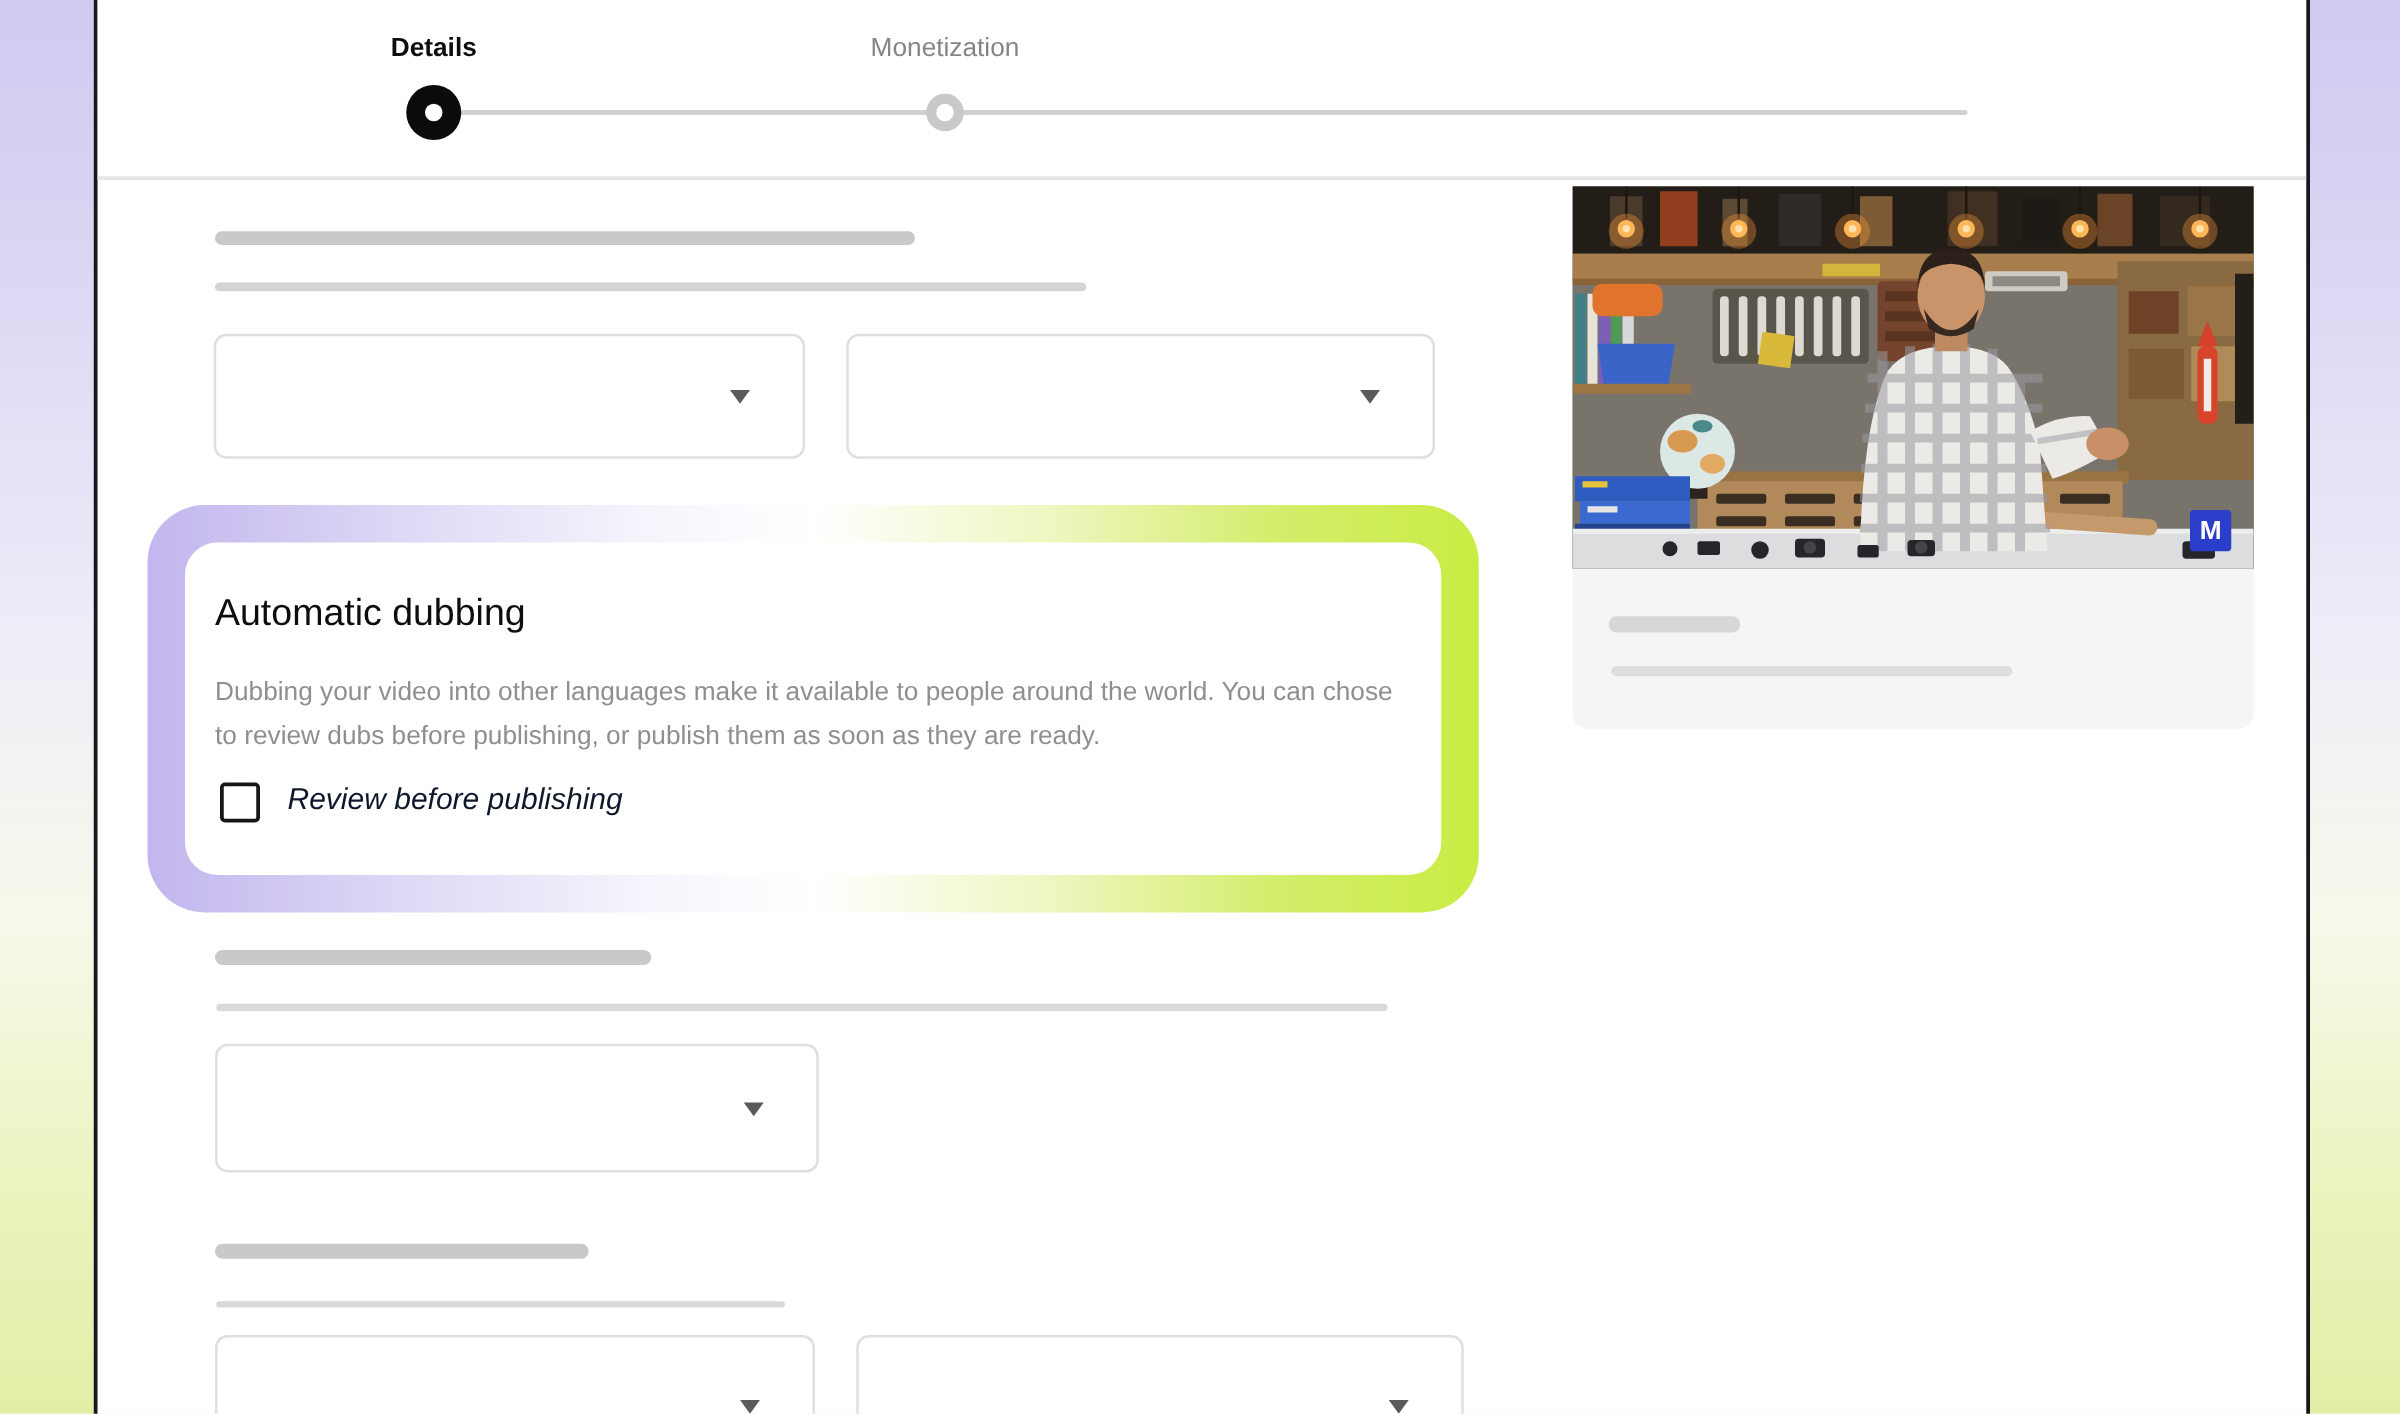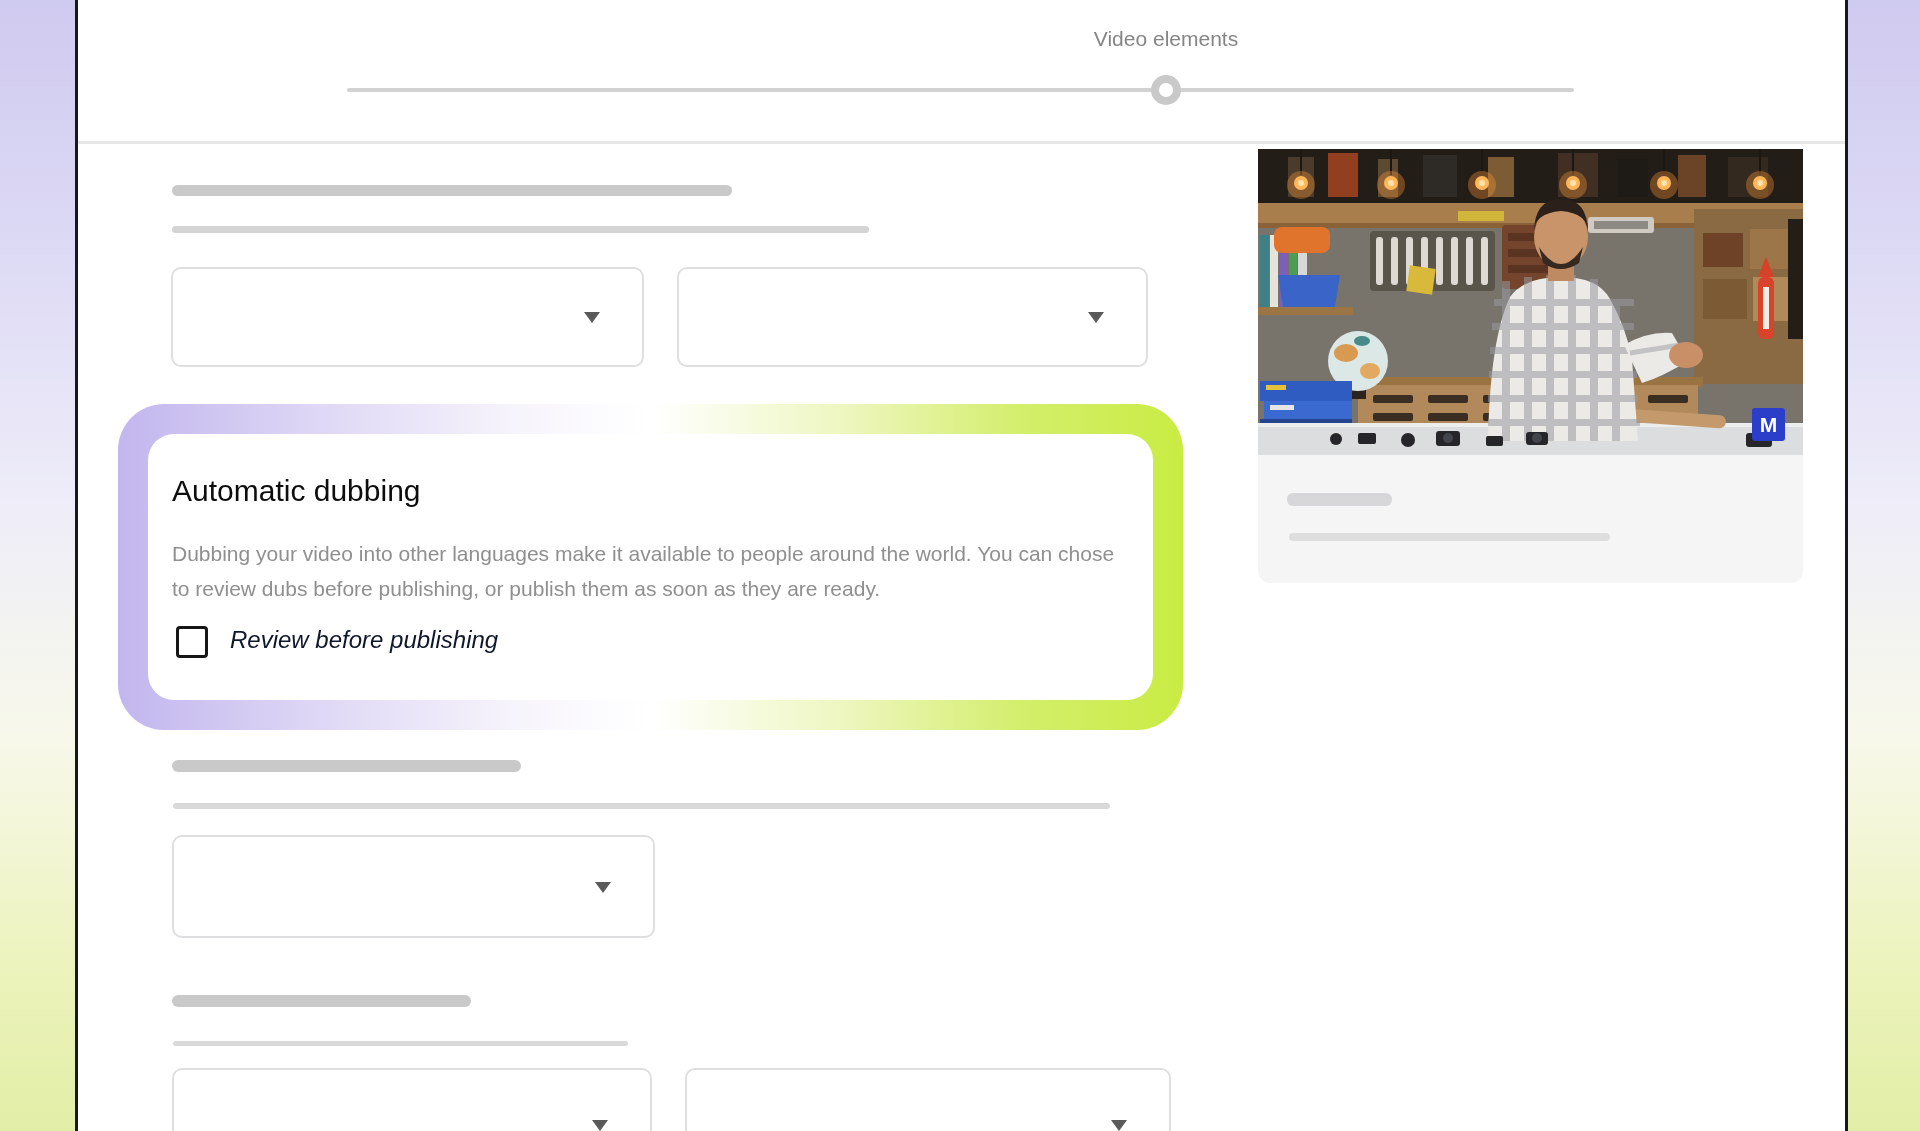--- a/index.html
+++ b/index.html
@@ -50,22 +50,28 @@
 </style>
 </head>
 <body>
 
 <div class="dialog">
   <div class="top-strip"></div>
 
   <div class="stepper">
     <div class="stepper-line"></div>
 
-    <div class="step" style="left:1088px">
-      <span class="lbl">Video elements</span>
+    <div class="step active" style="left:269px">
+      <span class="lbl">Details</span>
+      <span class="dot active">
+          <span></span>
+        </span>
+    </div>
+    <div class="step" style="left:678px">
+      <span class="lbl">Monetization</span>
       <span class="dot inactive"></span>
     </div>
   </div>
 
   <div class="bar" style="left:94px;top:185px;width:560px;height:11px"></div>
   <div class="bar" style="left:94px;top:226px;width:697px;height:7px;background:#d4d4d4"></div>
 
   <div class="dd" style="left:93px;top:267px;width:473px;height:100px">
     <span class="caret"></span>
   </div>

